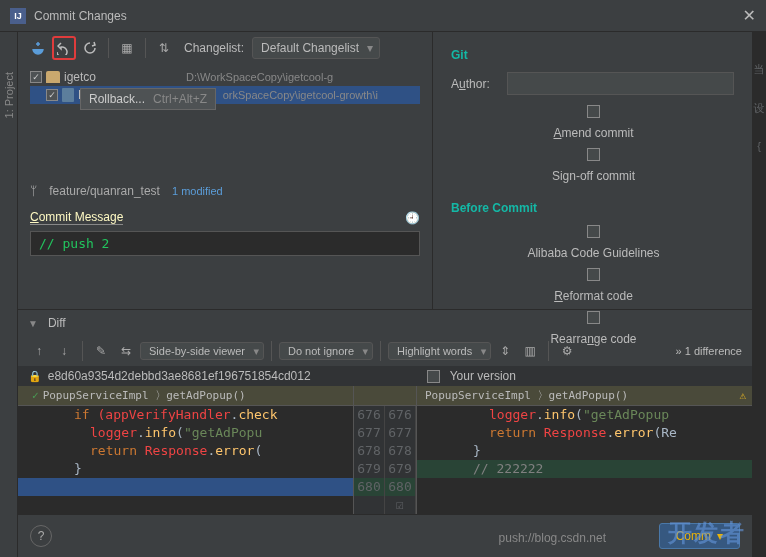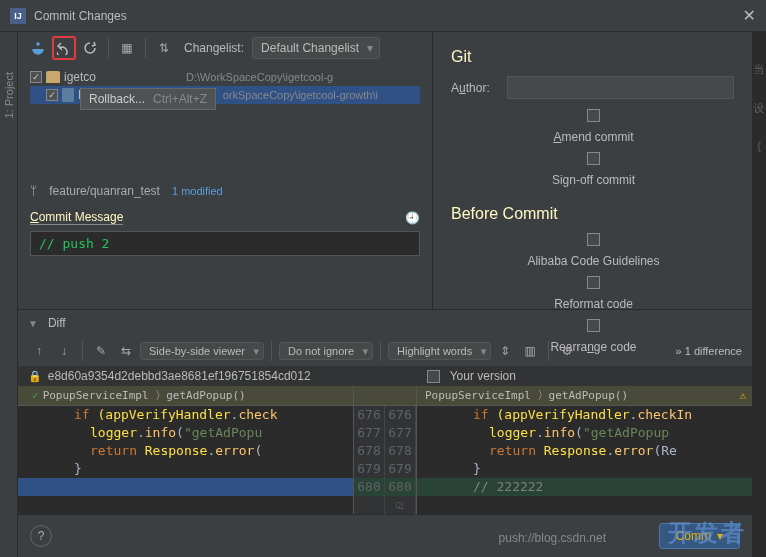--- a/index.html
+++ b/index.html
@@ -42,21 +42,21 @@
 .tree-row.selected { background: #2f5185; }
 .tooltip { position: absolute; top: 24px; left: 62px; background: #4e5254; border: 1px solid #666; padding: 3px 8px; color: #ccc; font-size: 12px; z-index: 10; display: flex; gap: 8px; }
 .tooltip .shortcut { color: #888; }
 .branch-row { display: flex; align-items: center; padding: 6px 12px; gap: 12px; }
 .branch-row .branch { color: #aaa; }
 .branch-row .modified { color: #5b9dd9; font-size: 11px; }
 .commit-msg-header { display: flex; justify-content: space-between; align-items: center; padding: 6px 12px; color: #fef9c3; }
 .commit-msg-header span { border-bottom: 1px solid #888; }
 .commit-msg-input { margin: 0 12px 8px; background: #2b2b2b; border: 1px solid #555; padding: 4px 8px; font-family: monospace; color: #a9b7c6; font-size: 13px; min-height: 22px; }
 .comment { color: #22c55e; text-align: center; }
-.section-label { color: #fef9c3; font-size: 16px; margin: 6px 0 10px; }
+.section-label { color: #14b8a6; font-size: 12px; margin: 6px 0 10px; font-weight: bold; }
 .form-row { display: flex; align-items: center; margin-bottom: 10px; }
 .form-row label { width: 56px; color: #bbb; font-size: 12px; }
 .form-row input { flex: 1; background: #45494a; border: 1px solid #555; padding: 3px 6px; color: #bbb; }
 .chk-row { display: flex; align-items: center; gap: 8px; margin-bottom: 8px; padding-left: 2px; flex-direction: column; }
 .chk-box { width: 13px; height: 13px; border: 1px solid #888; background: #45494a; flex-shrink: 0; }
 .chk-row u { text-decoration: underline; }
 .diff-header { display: flex; align-items: center; padding: 6px 10px; gap: 6px; border-top: 1px solid #2b2b2b; }
 .diff-header .arrow { color: #888; margin-right: 4px; font-size: 10px;}
 .diff-toolbar { display: flex; align-items: center; padding: 4px 10px; gap: 3px; flex-wrap: nowrap; }
 .diff-btn { min-width: 22px; height: 22px; display: flex; align-items: center; justify-content: center; color: #aaa; cursor: pointer; border-radius: 3px; padding: 0 4px; }
@@ -71,21 +71,21 @@
 .diff-gutter { width: 64px; background: #313335; text-align: center; color: #606366; border-left: 1px solid #555; border-right: 1px solid #555; }
 .diff-gutter .gutter-row { display: flex; height: 18px; }
 .diff-gutter .gutter-row span { flex: 1; border-right: 1px solid #444; line-height: 18px; }
 .breadcrumb { padding: 2px 8px; background: #4a4a3a; color: #bbb; font-size: 11px; display: flex; align-items: center; gap: 4px; border-bottom: 1px solid #555; }
 .breadcrumb.right { background: #4a4a3a; position: relative; }
 .warn-icon { position: absolute; right: 6px; color: #e6b422; }
 .code-line { height: 18px; padding-left: 36px; white-space: pre; color: #a9b7c6; line-height: 18px; overflow: hidden; }
 .code-line.added { background: #294436; }
 .code-line.selected-change { background: #2f5185; }
 .code-line .kw { color: #cc7832; }
-.code-line .ident { color: #fde047; }
+.code-line .ident { color: #ef4444; }
 .code-line .method { color: #ffc66d; }
 .code-line .str { color: #6a8759; }
 .code-line .comm { color: #808080; }
 .check-mark { color: #499c54; padding-left: 6px; }
 .bottom-bar { display: flex; align-items: center; padding: 8px 12px; border-top: 1px solid #2b2b2b; }
 .help-btn { width: 22px; height: 22px; border: 1px solid #666; border-radius: 50%; display: flex; align-items: center; justify-content: center; color: #aaa; cursor: pointer; }
 .commit-btn { margin-left: auto; background: #365880; border: 1px solid #4a78a8; padding: 5px 16px; color: #eab308; border-radius: 3px; cursor: pointer; display: flex; gap: 6px; }
 .watermark { position: absolute; bottom: 8px; right: 20px; font-size: 24px; color: rgba(100,150,220,0.6); font-weight: bold; pointer-events: none; letter-spacing: 2px; }
 .watermark-url { position: absolute; bottom: 12px; right: 160px; color: #888; font-size: 12px; pointer-events: none; }
 .right-edge { width: 14px; background: #2b2b2b; display: flex; flex-direction: column; padding-top: 30px; gap: 24px; color: #606366; font-size: 11px; align-items: center; }
@@ -274,21 +274,20 @@
                 <span></span>
               </div>
             </div>
         </div>
         <div class="diff-pane">
           <div class="breadcrumb right">
             <span>PopupServiceImpl 〉getAdPopup()</span>
             <span class="warn-icon">⚠</span>
           </div>
           <div id="code-right">
-              <div class="code-line" style="padding-left: 56px;"><span class="kw">if </span><span class="ident">(appVerifyHandler</span><span>.</span><span class="method">checkIn</span></div>
               <div class="code-line" style="padding-left: 72px;"><span class="ident">logger</span><span>.</span><span class="method">info</span><span>(</span><span class="str">"getAdPopup</span></div>
               <div class="code-line" style="padding-left: 72px;"><span class="kw">return </span><span class="ident">Response</span><span>.</span><span class="method">error</span><span>(Re</span></div>
               <div class="code-line" style="padding-left: 56px;"><span>}</span></div>
               <div class="code-line added" style="padding-left: 56px;"><span class="comm">// 222222</span></div>
               <div class="code-line" style="padding-left: 56px;"><span></span></div>
             </div>
         </div>
       </div>
 
       <div class="bottom-bar">

